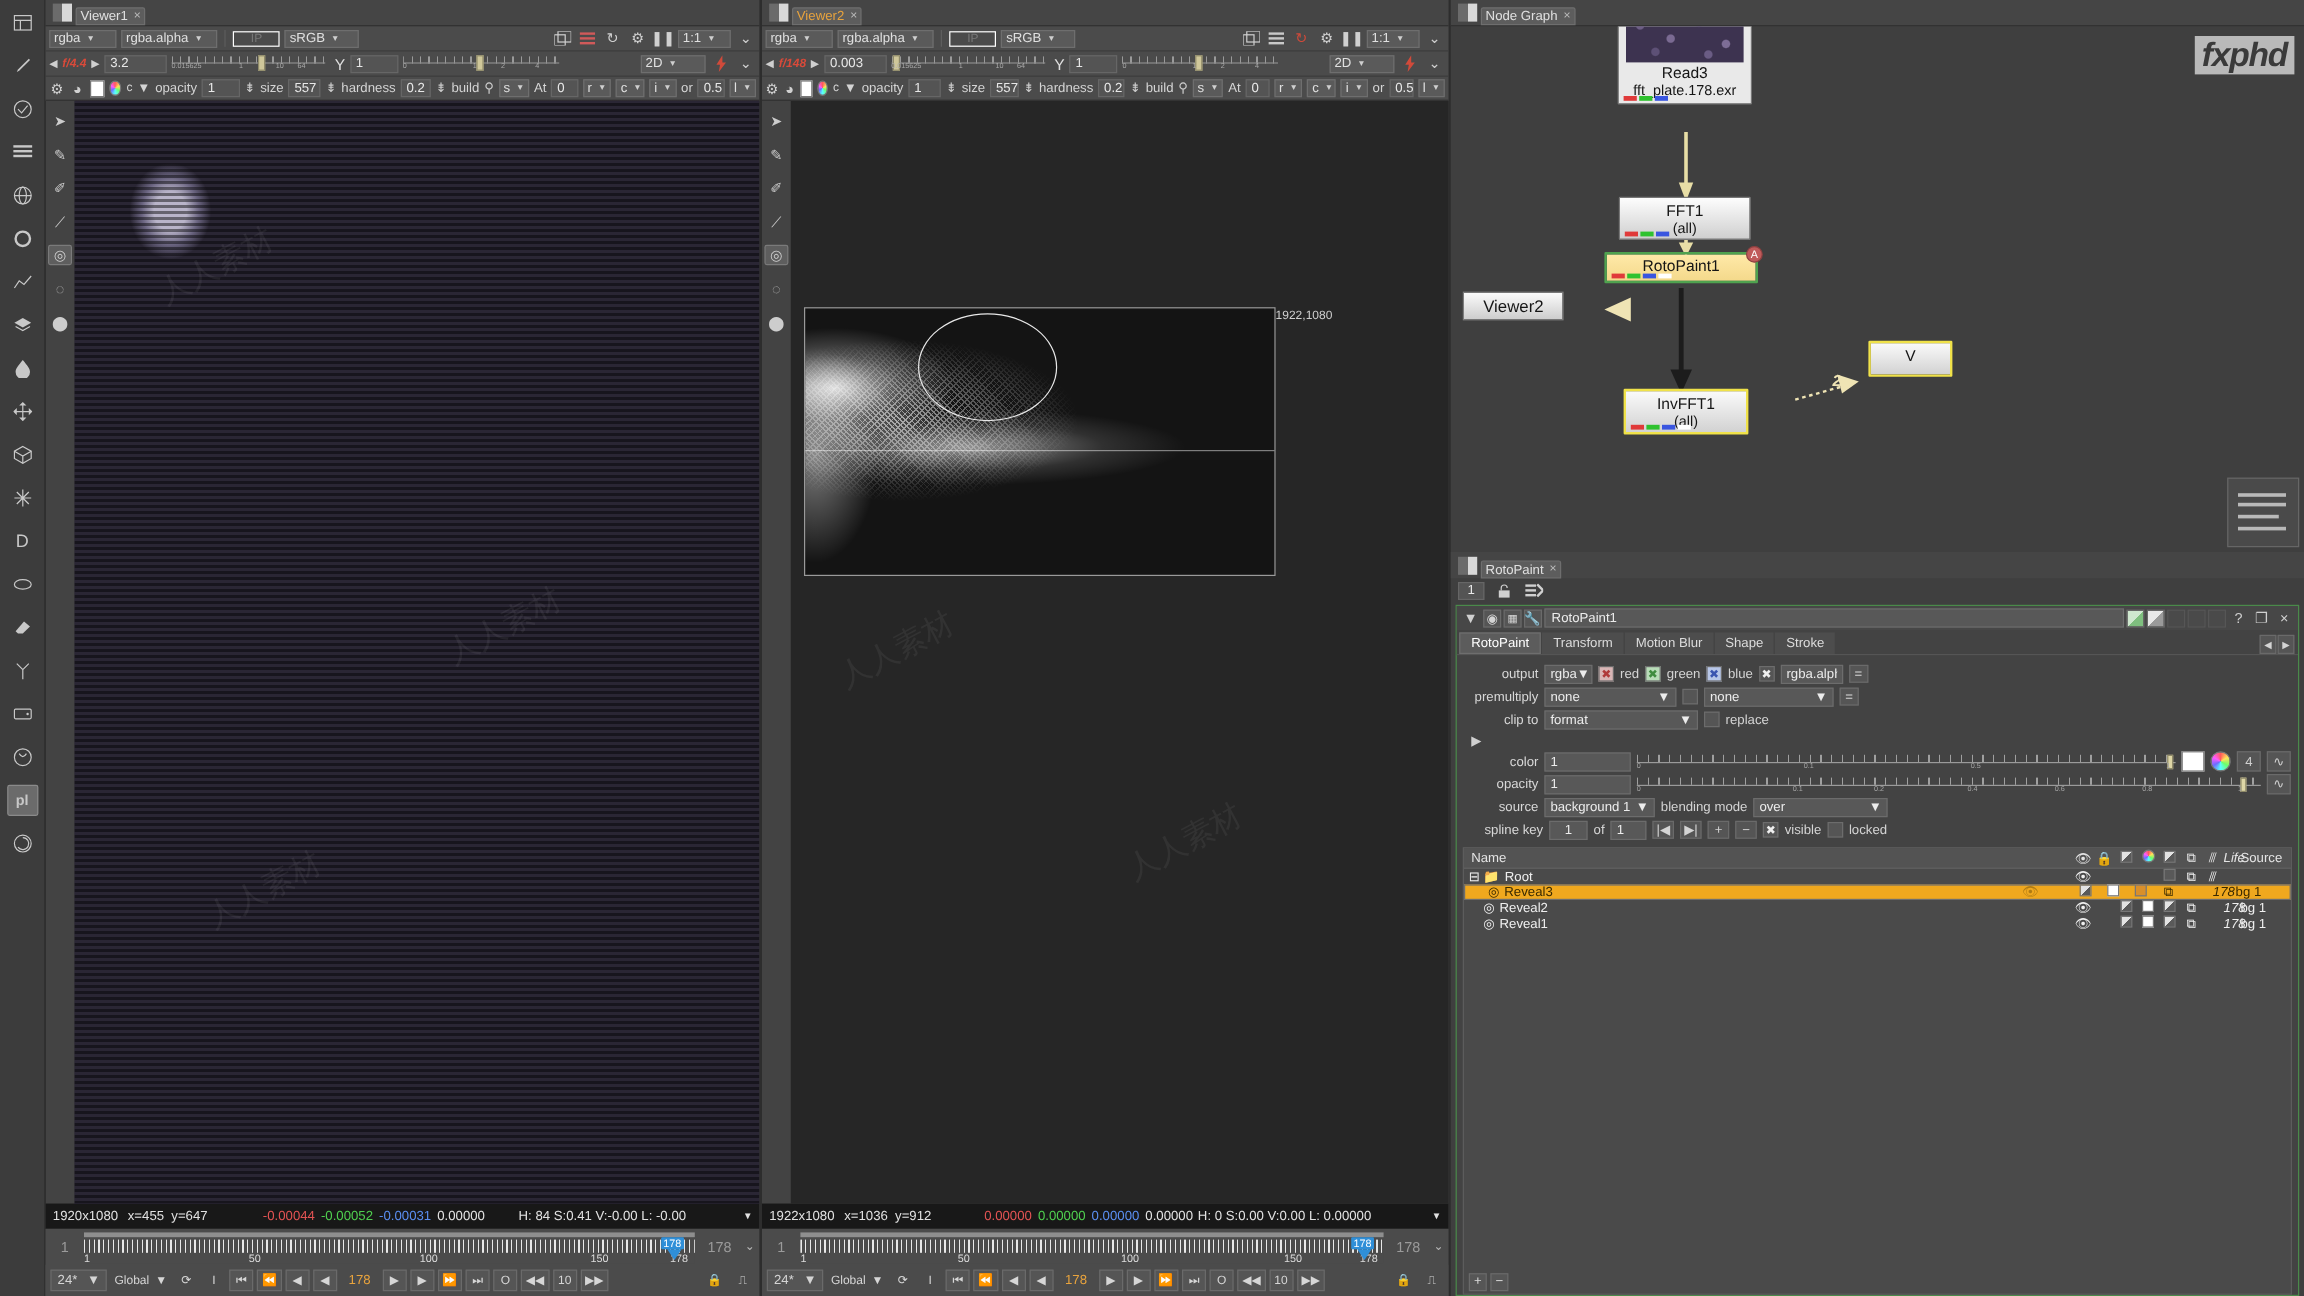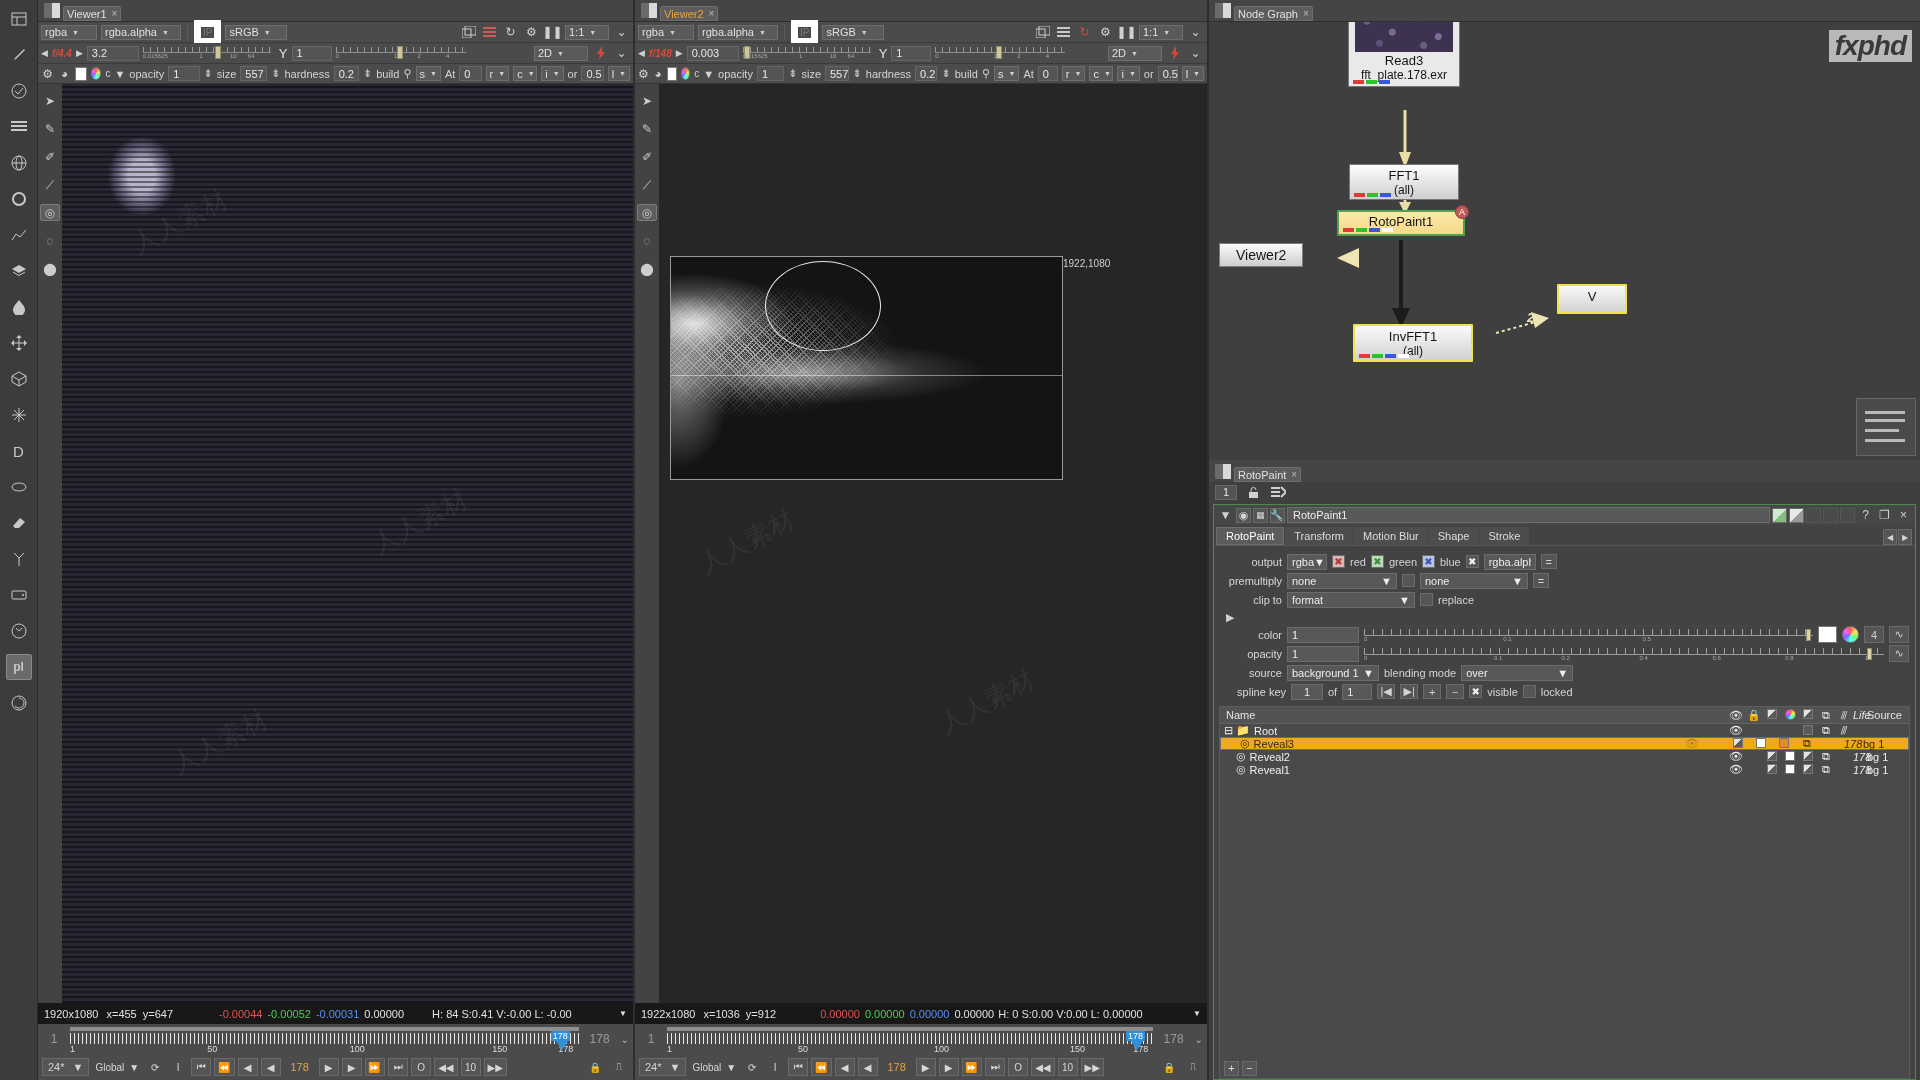--- a/index.html
+++ b/index.html
@@ -28,21 +28,21 @@
   .tab.sel{ background:#5d5d5d; }
   .tab .x{ color:#bdbdbd; font-size:10px; }
   .tab.orange{ color:#e8a33d; }
 
   .row{ display:flex; align-items:center; height:21px; background:#4b4b4b; border-bottom:1px solid #3a3a3a; padding:0 3px; gap:4px;}
   .row3{ height:20px; background:#4b4b4b; border-bottom:1px solid #333;}
   .sel{ background:#5a5a5a; border:1px solid #6e6e6e; height:15px; display:flex; align-items:center;
     padding:0 3px; color:#e0e0e0; font-size:11px; gap:5px; }
   .sel .car{ font-size:7px; color:#cfcfcf; }
   .sep{ width:1px; height:14px; background:#5e5e5e; margin:0 2px;}
-  .ipbox{ color:#777; border:7px solid #ffffff; padding:0 2px; font-size:10px;}
+  .ipbox{ color:#777; border:1px solid #ffffff; padding:0 14px; font-size:10px;}
   .iconbtn{ width:17px; height:17px; display:flex; align-items:center; justify-content:center; color:#d0d0d0; font-size:12px;}
   .iconbtn svg{display:block;}
   .numfield{ background:#545454; border:1px solid #666; height:15px; min-width:20px; padding:0 4px;
     display:flex; align-items:center; color:#e8e8e8; font-size:11px;}
   .slider{ position:relative; height:14px; flex:0 0 auto; }
   .slider .line{ position:absolute; top:6px; left:0; right:0; height:1px; background:#8d8d8d;}
   .slider .ticks{ position:absolute; top:1px; left:0; right:0; height:6px;
      background-image:repeating-linear-gradient(90deg,#9a9a9a 0 1px, transparent 1px 7px);}
   .slider .knob{ position:absolute; top:0px; width:6px; height:13px; background:#cfc79a; border:1px solid #8f8a6a;}
   .slider .lab{ position:absolute; top:7px; font-size:6px; color:#a9a9a9;}
@@ -782,21 +782,21 @@
             <i style="background:#3a56e0"></i>
             <i style="background:#fff"></i>
           </div>
         <div class="abadge">A</div>
       </div>
 
       <div class="viewerNode" style="left:10px; top:221px;">
         <span>Viewer2</span>
       </div>
 
-      <div class="node inv" style="left:144px; top:302px; width:120px; height:38px">
+      <div class="node inv" style="left:144px; top:302px; width:104px; height:38px">
         <div>InvFFT1</div>
         <div style="font-size:12px">(all)</div>
         <div class="chans">
             <i style="background:#e03a3a"></i>
             <i style="background:#2fc22f"></i>
             <i style="background:#3a56e0"></i>
             <i style="background:#fff"></i>
           </div>
       </div>
       <div style="position:absolute; left:318px; top:288px; color:#efe4b4; font-style:italic; font-weight:bold; font-size:13px">2</div>

